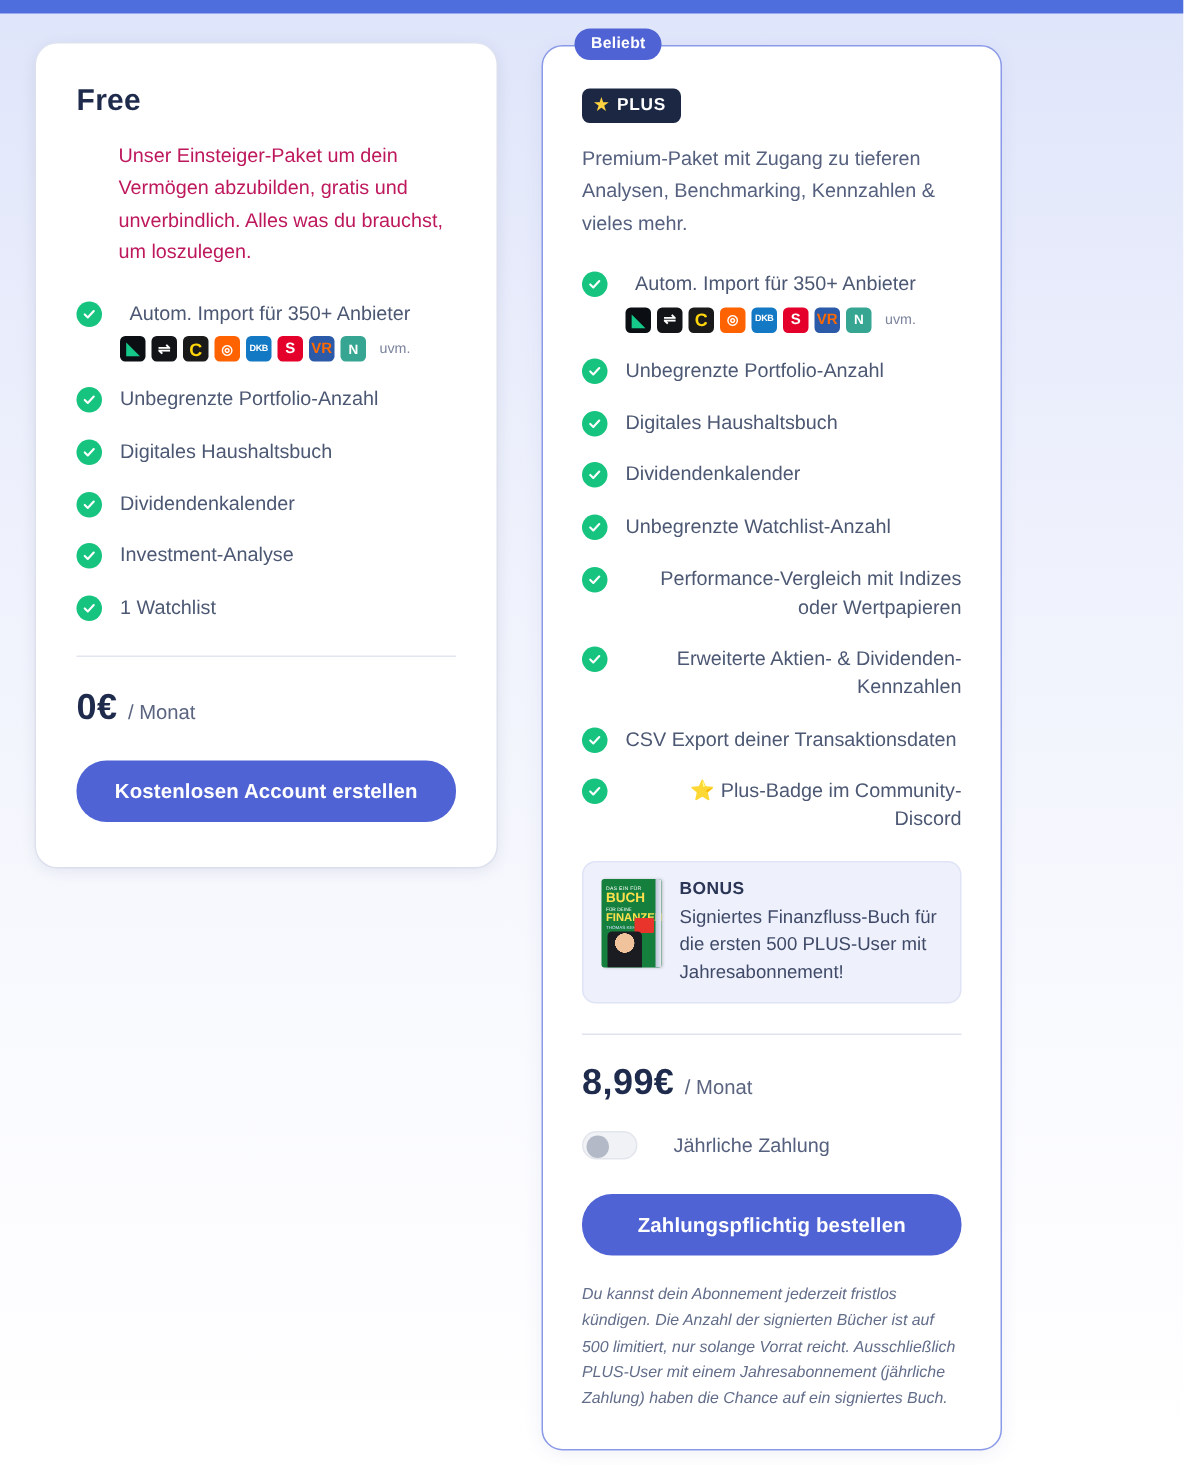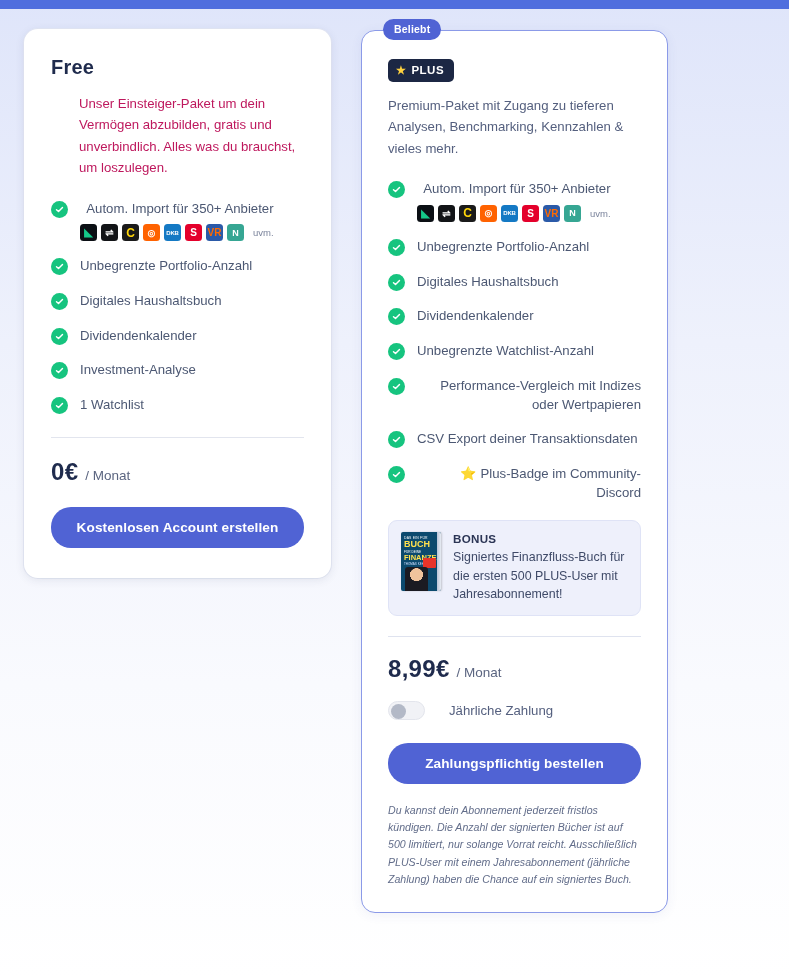--- a/index.html
+++ b/index.html
@@ -220,21 +220,21 @@
     background: #eef0fb;
     border: 1px solid #dfe3f6;
     border-radius: 9px;
     padding: 11px 12px;
   }
   .book {
     flex: 0 0 auto;
     width: 40px;
     height: 59px;
     border-radius: 2px;
-    background: #0c4a6e;
+    background: #15803d;
     position: relative;
     overflow: hidden;
     box-shadow: 1px 0 2px rgba(0,0,0,.18);
     font-size: 4px;
     color: #ffffff;
   }
   .book .spine {
     position: absolute; right: 0; top: 0; bottom: 0; width: 4px;
     background: linear-gradient(90deg,#b9c4d8,#e8ecf3);
   }
@@ -471,20 +471,28 @@
 
         <div class="feature">
           <span class="check">
             <svg width="9" height="9" viewBox="0 0 12 12">
                 <path d="M2 6.2 L4.7 8.8 L10 3.2" stroke="#ffffff" stroke-width="1.9" fill="none" stroke-linecap="round" stroke-linejoin="round"></path>
               </svg>
           </span>
           <div class="feature-text">Performance-Vergleich mit Indizes oder Wertpapieren</div>
         </div>
 
+        <div class="feature">
+          <span class="check">
+            <svg width="9" height="9" viewBox="0 0 12 12">
+                <path d="M2 6.2 L4.7 8.8 L10 3.2" stroke="#ffffff" stroke-width="1.9" fill="none" stroke-linecap="round" stroke-linejoin="round"></path>
+              </svg>
+          </span>
+          <div class="feature-text">Erweiterte Aktien- &amp; Dividenden-Kennzahlen</div>
+        </div>
 
         <div class="feature">
           <span class="check">
             <svg width="9" height="9" viewBox="0 0 12 12">
                 <path d="M2 6.2 L4.7 8.8 L10 3.2" stroke="#ffffff" stroke-width="1.9" fill="none" stroke-linecap="round" stroke-linejoin="round"></path>
               </svg>
           </span>
           <div class="feature-text">CSV Export deiner Transaktionsdaten</div>
         </div>
 

